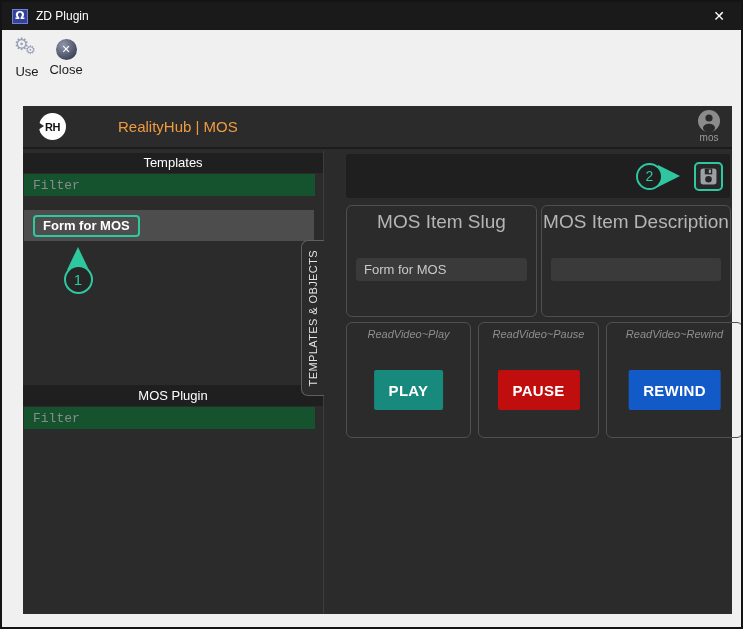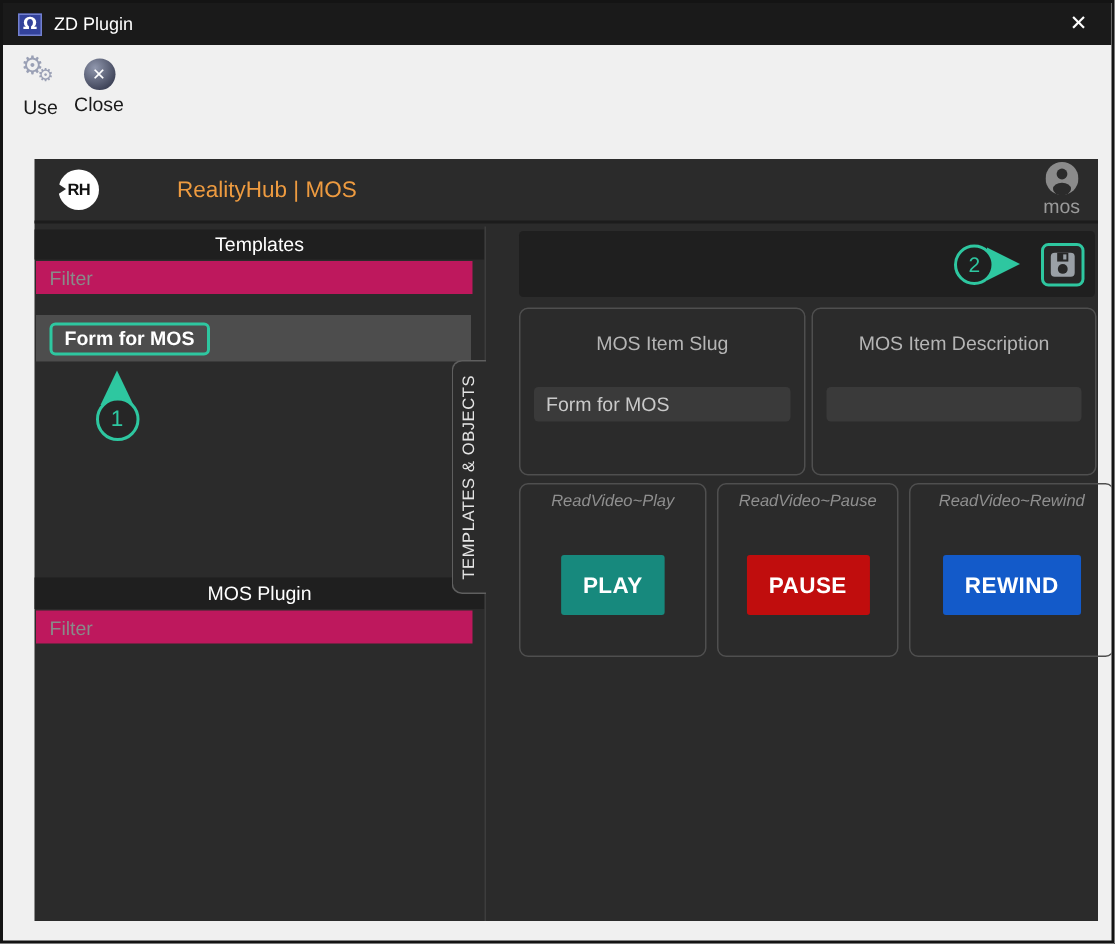--- a/index.html
+++ b/index.html
@@ -39,32 +39,32 @@
                   padding:0 8px 0 16px;gap:38px; }
   .rh-logo { position:relative; width:27px; height:27px; background:#fff; border-radius:50%;
              display:flex; align-items:center; justify-content:center; color:#111;
              font-weight:bold; font-size:11px; letter-spacing:-0.5px; }
   .rh-notch { position:absolute; left:-1px; top:9px; width:0; height:0;
               border-top:4px solid transparent; border-bottom:4px solid transparent;
               border-left:6px solid #2b2b2b; }
   .brand { color:#ee9b40; font-size:15px; margin-left:14px; }
   .user-box { margin-left:auto; display:flex; flex-direction:column; align-items:center;
               margin-right:4px; cursor:pointer; }
-  .user-label { color:#9a9a9a; font-size:13px; }
+  .user-label { color:#9a9a9a; font-size:10px; }
 
   .panel-body { position:absolute; top:45px; left:0; right:0; bottom:0; }
 
   
   .left-col { position:absolute; left:0; top:0; width:300px; height:100%; }
   .sec-header { position:absolute; left:0; width:100%; height:20px; background:#1f1f1f;
                 color:#fff; font-size:13px; text-align:center; line-height:20px; }
   #templates-header { top:2px; }
   #objects-header { top:234px; height:21px; line-height:21px; }
-  .filter { position:absolute; left:1px; width:291px; height:22px; background:#be185d; border:0;
-            color:#ddd; font-size:13px; padding:0 9px; outline:none; font-family:Liberation Sans, sans-serif; }
+  .filter { position:absolute; left:1px; width:291px; height:22px; background:#14532d; border:0;
+            color:#ddd; font-size:13px; padding:0 9px; outline:none; font-family:Liberation Mono, monospace; }
   .filter::placeholder { color:#8a8a8a; }
   #templates-filter { top:23px; }
   #objects-filter { top:256px; }
   .template-item { position:absolute; top:59px; left:1px; width:290px; height:31px;
                    background:#4d4d4d; display:flex; align-items:center; padding-left:9px;
                    cursor:pointer; }
   .item-chip { border:2px solid #2ec7a0; border-radius:4px; padding:1px 8px 2px; color:#fff;
                font-size:13px; font-weight:bold; }
 
   
@@ -94,21 +94,21 @@
   .tri-right { width:0; height:0; border-top:11px solid transparent;
                border-bottom:11px solid transparent; border-left:22px solid #2ec7a0;
                margin-left:-5px; }
   .save-btn { width:29px; height:29px; border:2px solid #2ec7a0; border-radius:5px;
               background:#272727; display:flex; align-items:center; justify-content:center;
               cursor:pointer; padding:0; }
 
   .fieldset { position:absolute; border:1px solid #4f4f4f; border-radius:6px; }
   #fs-slug   { left:22px;  top:54px; width:191px; height:112px; }
   #fs-desc   { left:217px; top:54px; width:190px; height:112px; }
-  .fs-label { text-align:center; color:#b5b5b5; font-size:13px; margin-top:15px; }
+  .fs-label { text-align:center; color:#b5b5b5; font-size:19px; margin-top:5px; }
   .fs-input { position:absolute; left:9px; top:52px; width:calc(100% - 18px); height:23px;
               background:#3a3a3a; border:0; border-radius:3px; color:#c9c9c9; font-size:13px;
               padding:0 8px; outline:none; font-family:inherit; }
 
   #fs-play   { left:22px;  top:171px; width:125px; height:116px; }
   #fs-pause  { left:154px; top:171px; width:121px; height:116px; }
   #fs-rewind { left:282px; top:171px; width:137px; height:116px; }
   .fs-action-label { text-align:center; color:#8f8f8f; font-size:11px; font-style:italic;
                      margin-top:5px; }
   .action-btn { position:absolute; top:47px; left:50%; transform:translateX(-50%); height:40px;

